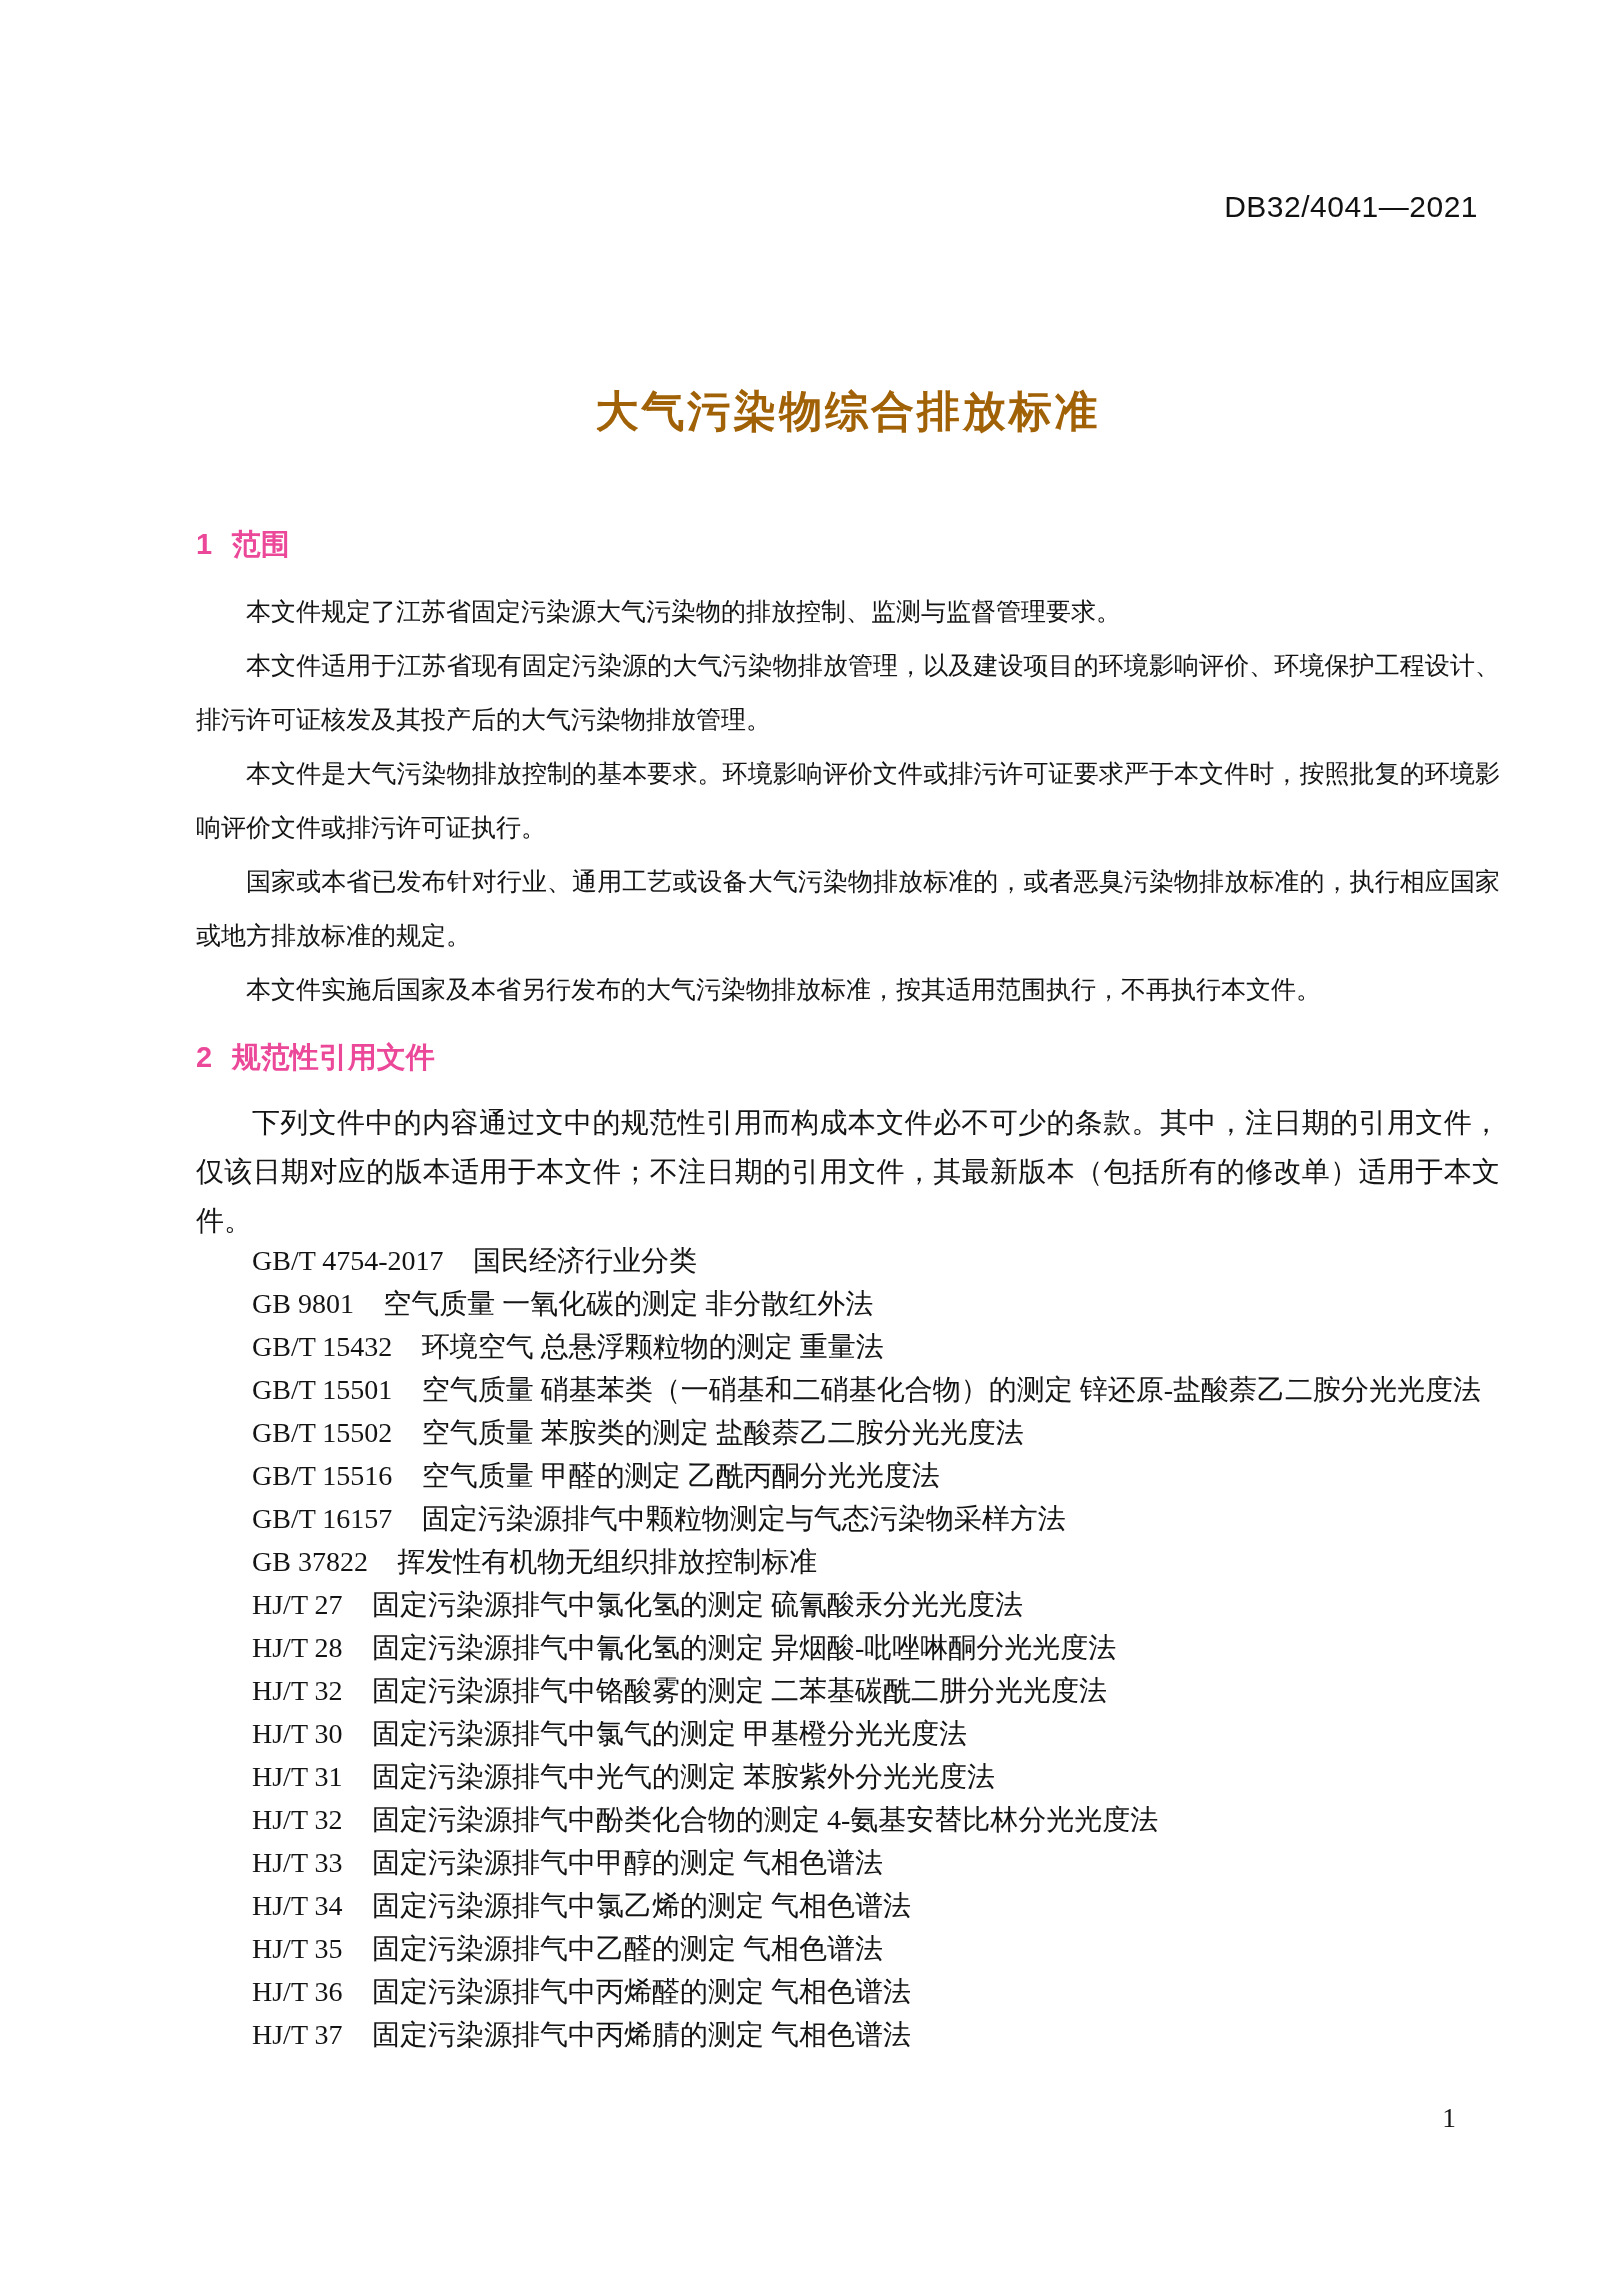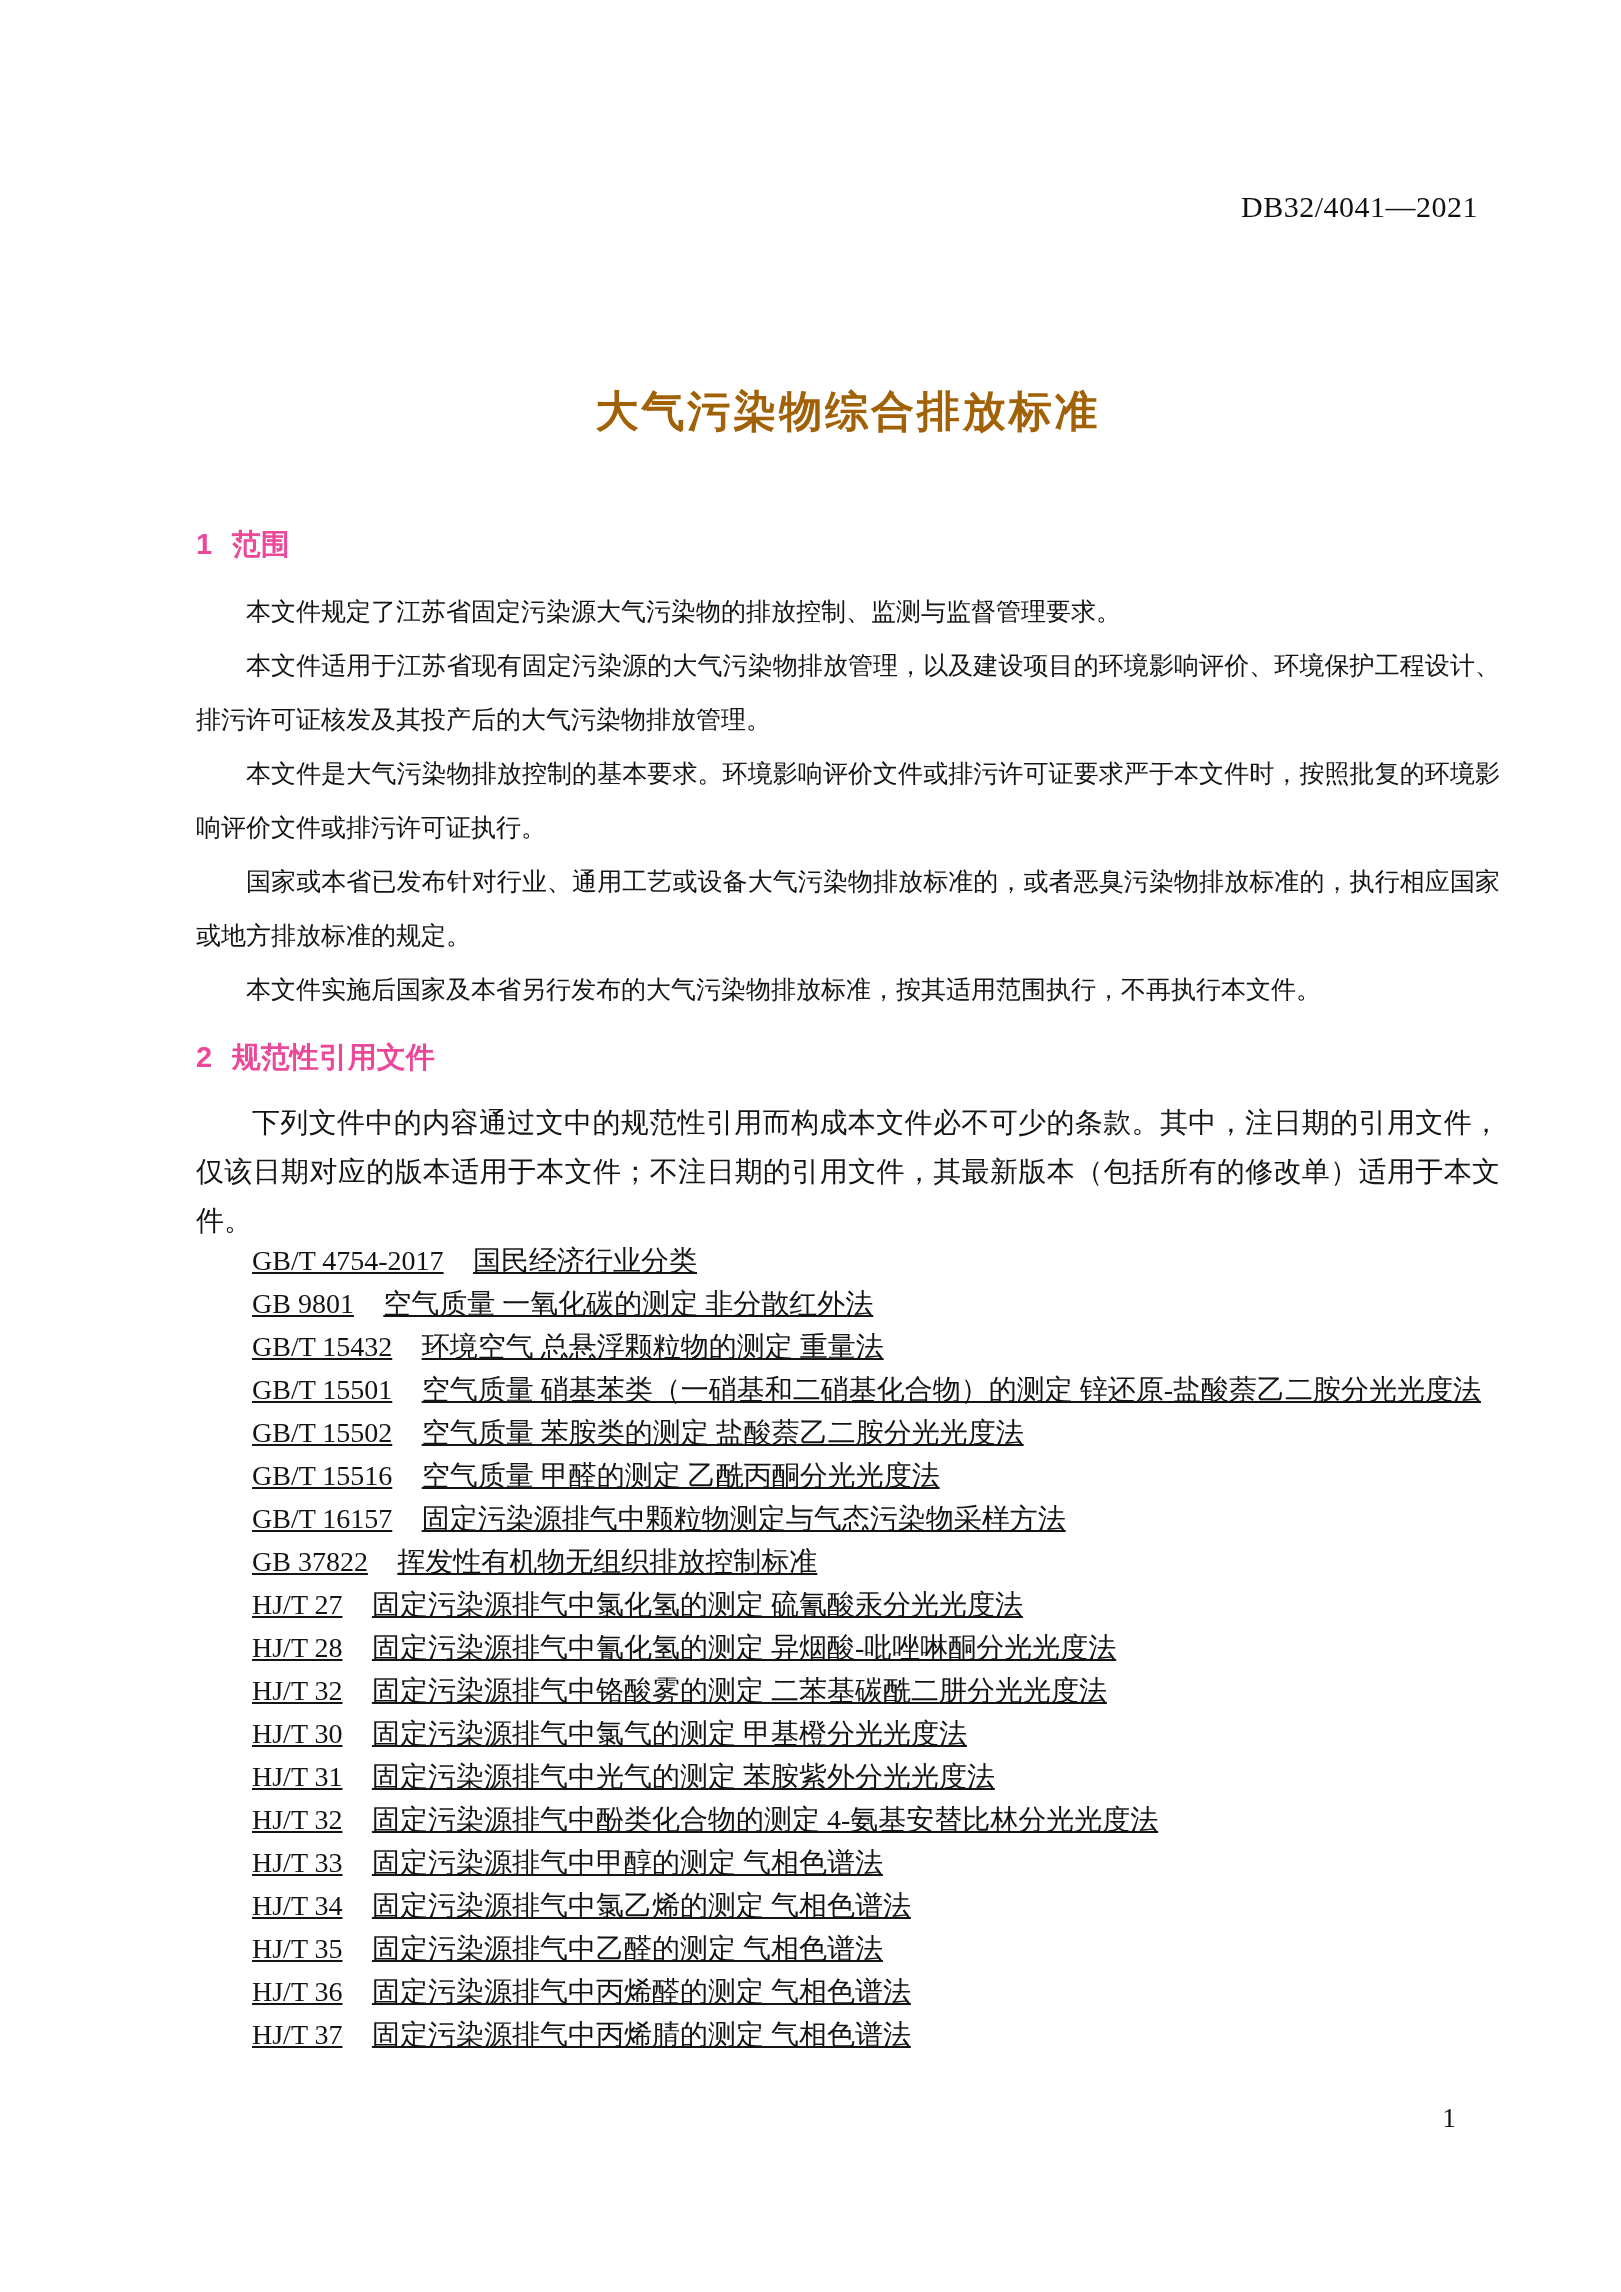--- a/index.html
+++ b/index.html
@@ -8,21 +8,21 @@
     width:1621px; height:2293px;
     margin:0 auto;
     background:#ffffff;
     color:#141414;
     font-family:"Liberation Serif","DejaVu Serif",serif;
     overflow:hidden;
   }
   .std-code {
     position:absolute;
     top:192px; right:143px;
-    font-family:Liberation Serif, serif;
+    font-family:Liberation Sans, sans-serif;
     font-size:30px; line-height:1;
     letter-spacing:0.5px;
     color:#111;
   }
   .doc-title {
     position:absolute;
     top:388px; left:196px; width:1304px;
     margin:0;
     text-align:center;
     font-family:"Liberation Sans","DejaVu Sans",sans-serif;
@@ -61,21 +61,20 @@
     text-indent:2em;
     text-align:justify;
     text-justify:inter-ideograph;
   }
   .ref-list { margin-top:-5.9px; }
   .ref-item {
     font-size:28px;
     line-height:43px;
     text-indent:2em; 
     text-align:left;
-    text-decoration:underline;
   }
   .ref-code { white-space:nowrap; }
   .ref-title { margin-left:1.05em; }
   .page-number {
     position:absolute;
     top:2105px; right:165px;
     font-size:27.4px; line-height:1;
     color:#141414;
   }
 </style>

